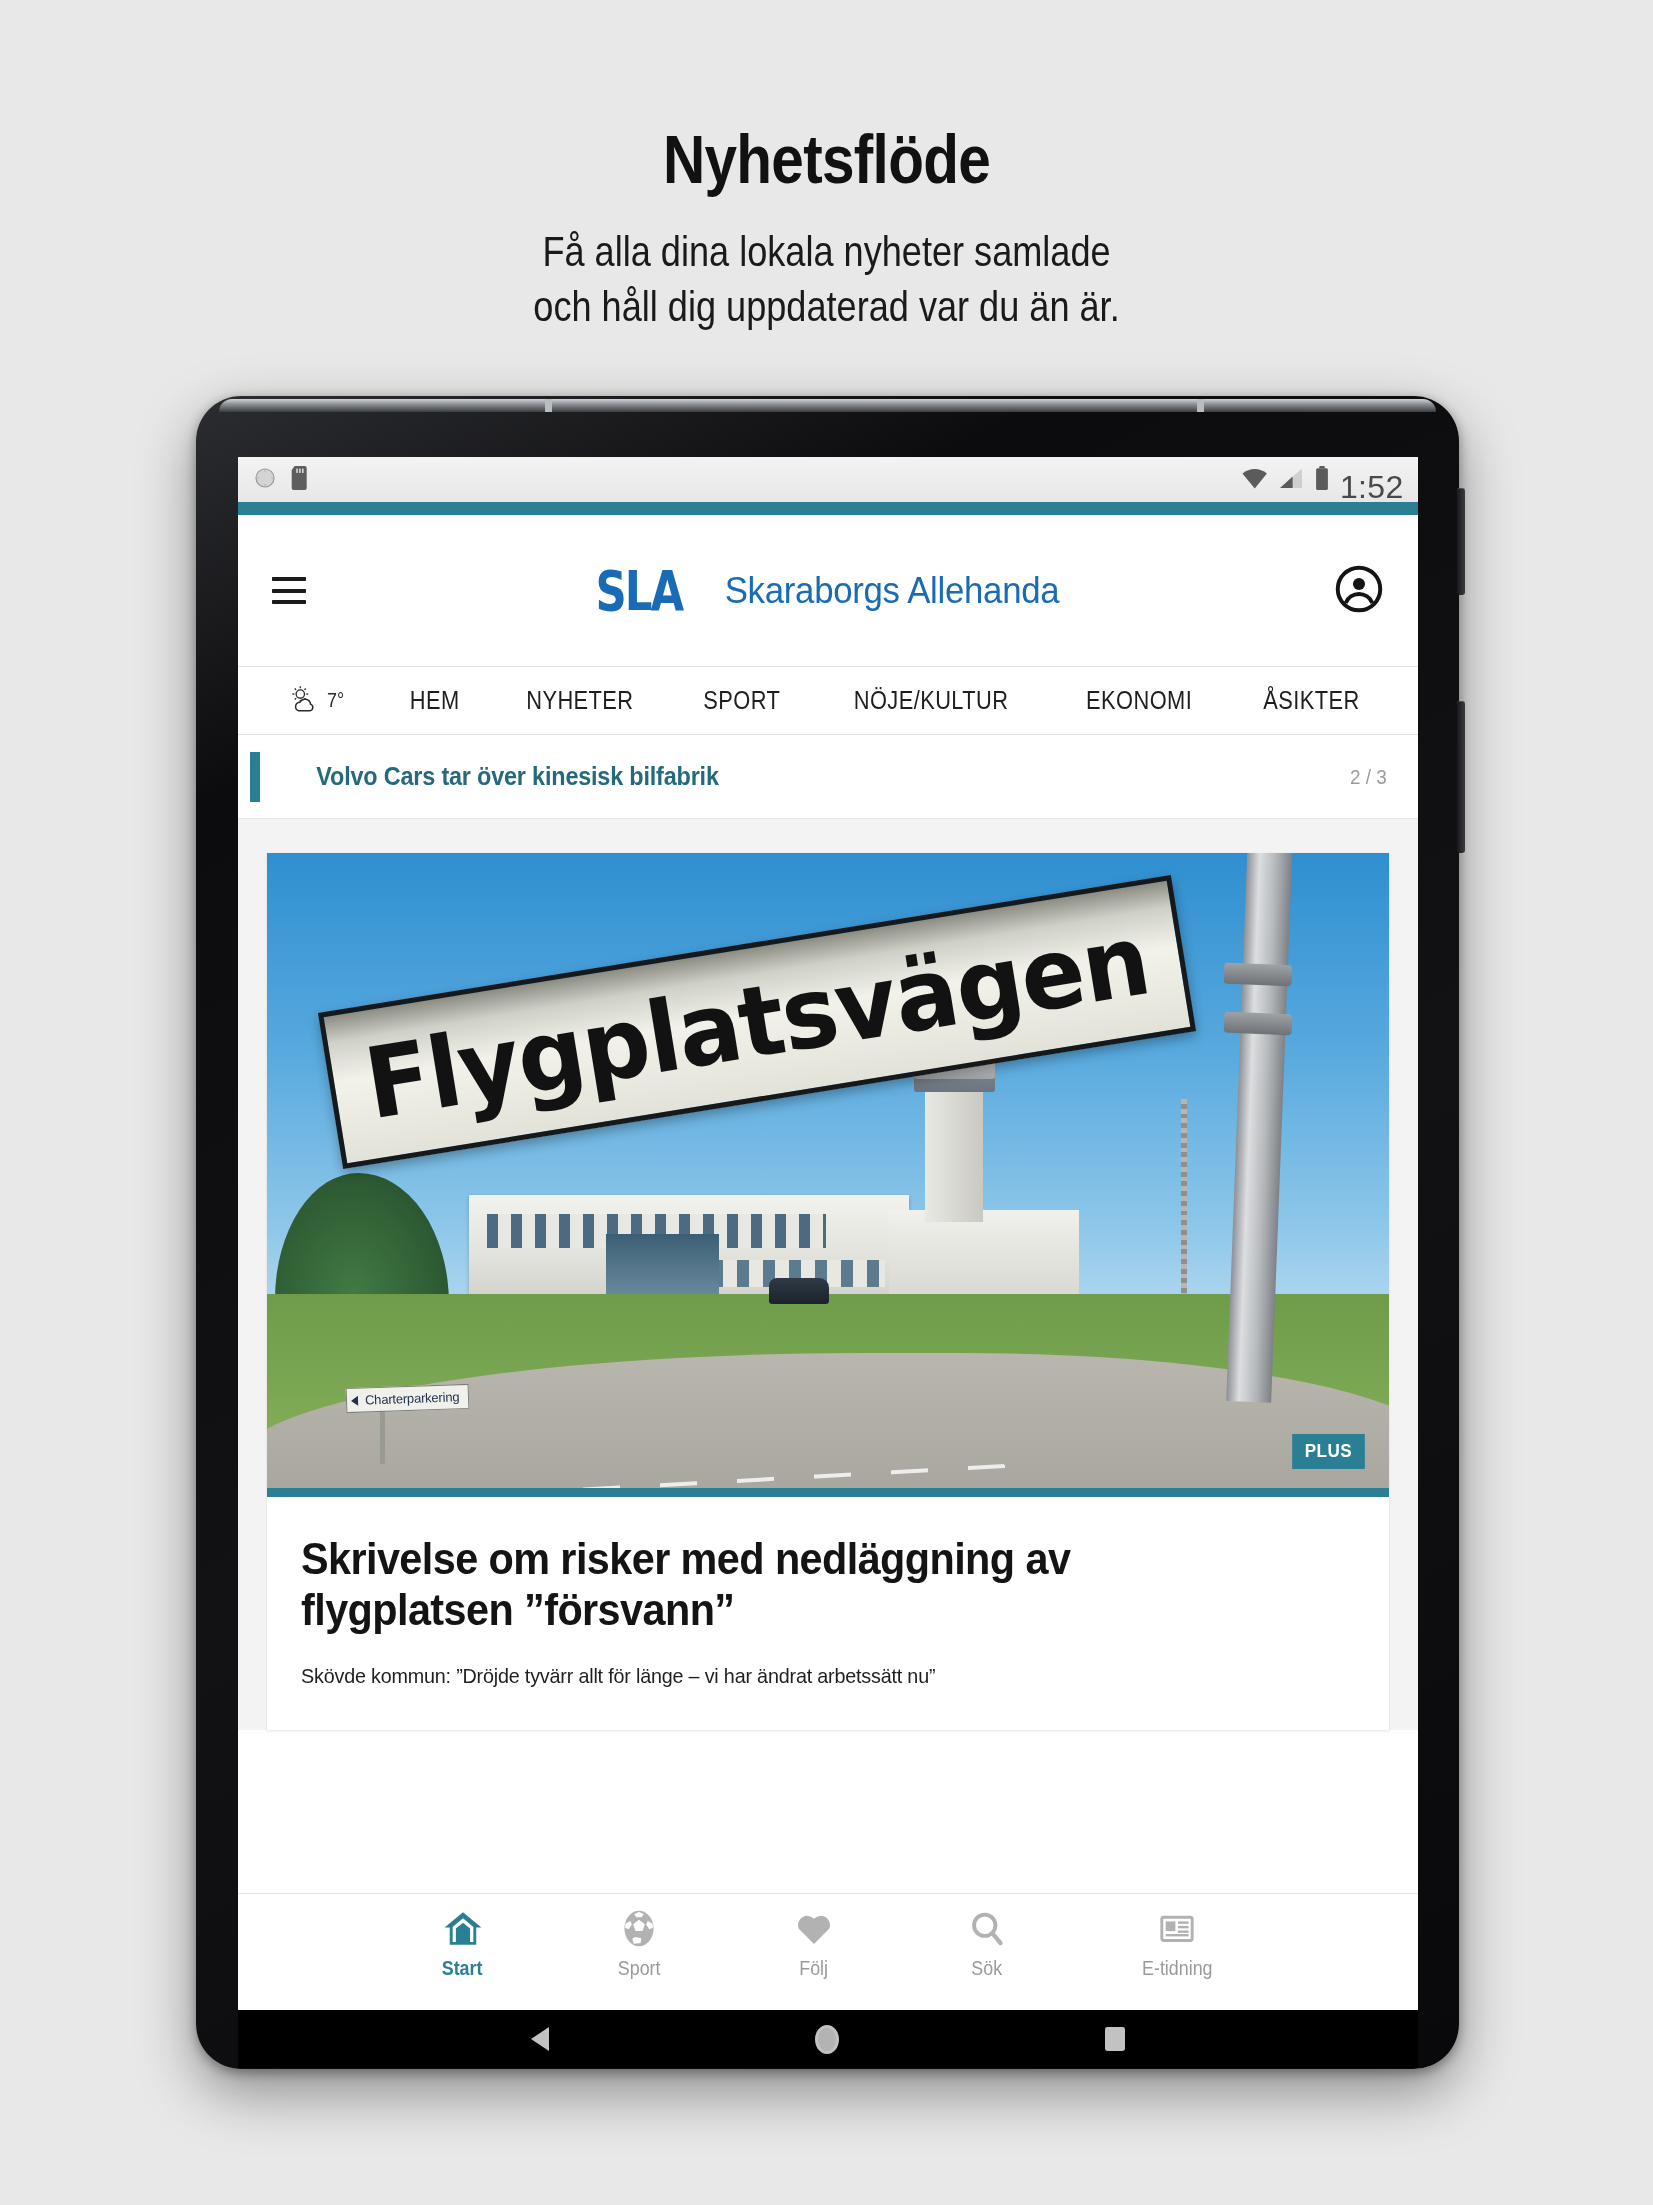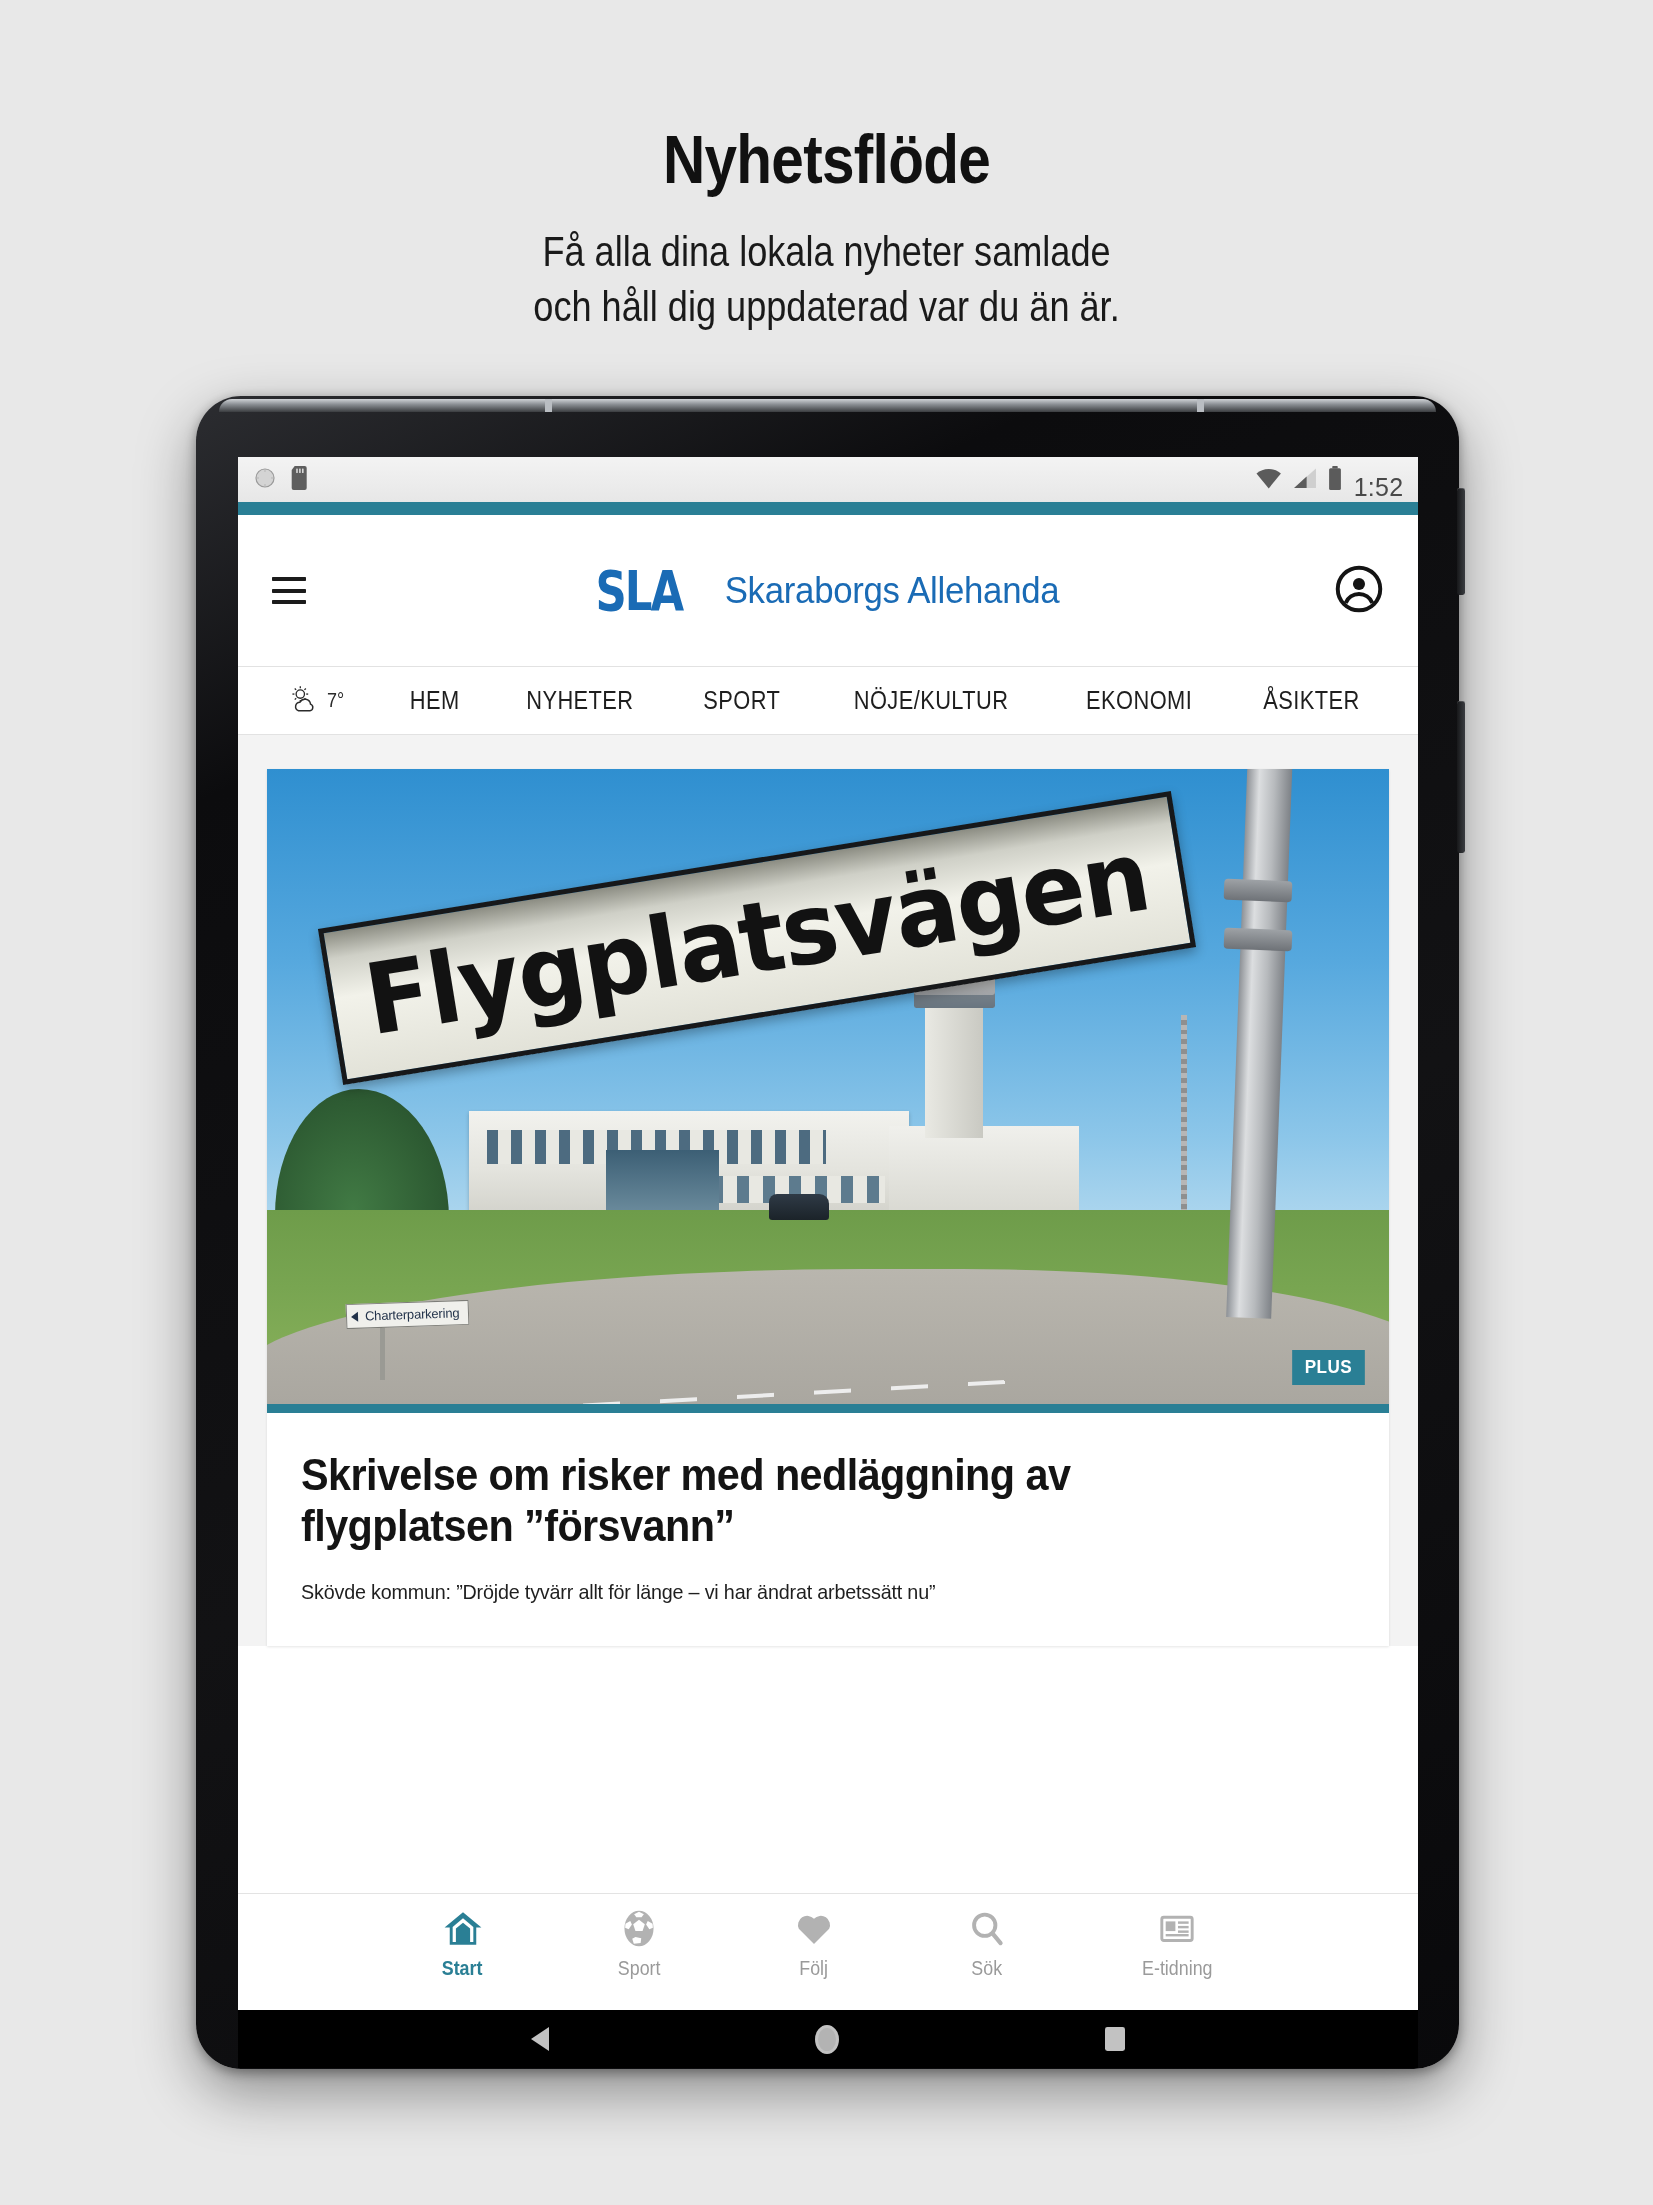--- a/index.html
+++ b/index.html
@@ -96,21 +96,21 @@
   .statusbar {
     height: 45px;
     background: linear-gradient(to bottom,#f3f3f3,#e7e7e7);
     display: flex;
     align-items: center;
     padding: 0 14.5px;
     box-sizing: border-box;
   }
   .sb-left { display: flex; align-items: center; gap: 13px; }
   .sb-right { margin-left: auto; display: flex; align-items: center; gap: 10.5px; }
-  .sb-time { font-size: 25px; color: #494949; font-weight: normal; letter-spacing: 0.3px; margin-top: 16px; }
+  .sb-time { font-size: 32px; color: #494949; font-weight: normal; letter-spacing: 0.3px; margin-top: 16px; }
   .ic { display:block; }
 
   
   .accent-bar { height: 13px; background: #2a7f95; }
 
   
   .appbar {
     height: 151px;
     background: #ffffff;
     display: flex;
@@ -560,20 +560,25 @@
       </div>
       <div class="nav-item">HEM</div>
       <div class="nav-item">NYHETER</div>
       <div class="nav-item">SPORT</div>
       <div class="nav-item">NÖJE/KULTUR</div>
       <div class="nav-item">EKONOMI</div>
       <div class="nav-item">ÅSIKTER</div>
       <div class="nav-item">FAMILJ</div>
     </div>
 
+    <div class="ticker">
+      <div class="ticker-bar"></div>
+      <div class="ticker-text">Volvo Cars tar över kinesisk bilfabrik</div>
+      <div class="ticker-count">2 / 3</div>
+    </div>
 
     <div class="feed">
       <div class="card">
 
         <div class="photo">
           <div class="sky"></div>
           <div class="treeline"></div>
           <div class="bigtree"></div>
 
           <div class="terminal">

